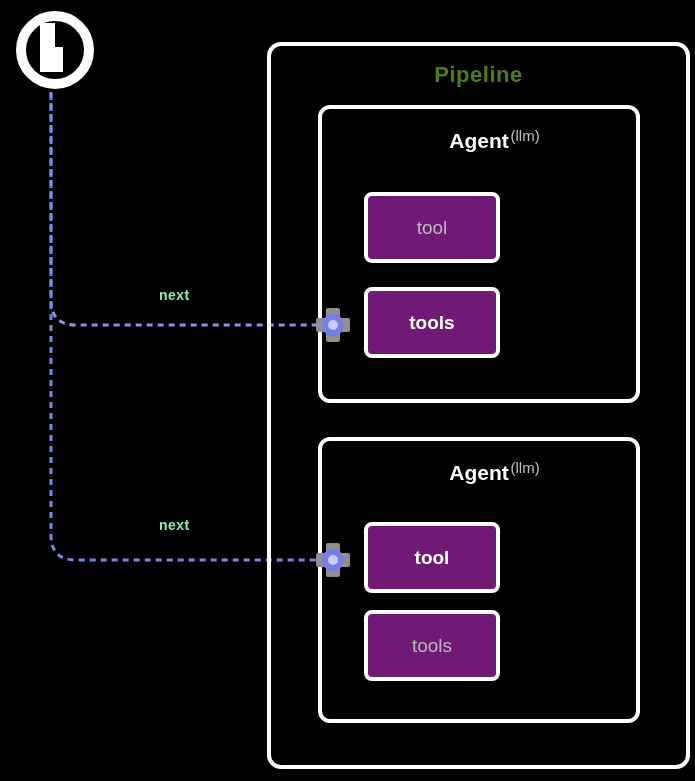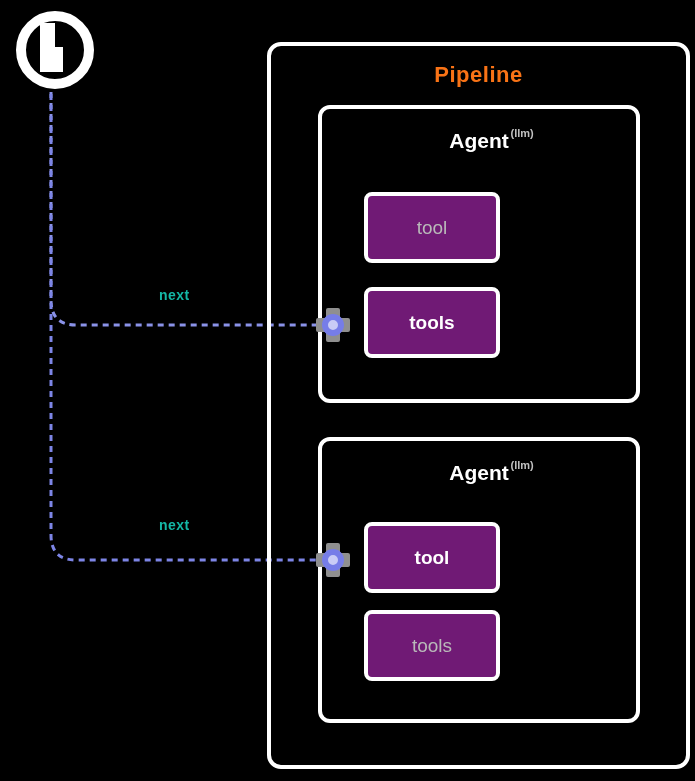--- a/index.html
+++ b/index.html
@@ -9,49 +9,49 @@
   }
   
   .start-node{
     position:absolute;left:16px;top:11px;width:58px;height:58px;
     border:10px solid #ffffff;border-radius:50%;background:#000;
   }
   .trigger-icon{position:absolute;left:14px;top:2px;width:24px;height:50px;}
   
   .edges{position:absolute;left:0;top:0;width:695px;height:781px;}
   .edge-label{
-    position:absolute;color:#14b8a6;font-size:14px;font-weight:bold;
+    position:absolute;color:#86efac;font-size:14px;font-weight:bold;
     line-height:16px;letter-spacing:.5px;
   }
   .edge-label.l1{left:159px;top:287px;}
   .edge-label.l2{left:159px;top:517px;}
   
   .group-node{
     position:absolute;left:267px;top:42px;width:415px;height:719px;
     border:4px solid #ffffff;border-radius:14px;background:transparent;
   }
   .group-title{
     display:block;text-align:center;margin-top:16px;
-    color:#f97316;font-size:22px;font-weight:bold;letter-spacing:.5px;
+    color:#4d7c0f;font-size:22px;font-weight:bold;letter-spacing:.5px;
   }
   
   .agent-card{
     position:absolute;width:314px;border:4px solid #ffffff;border-radius:12px;
     background:#000;
   }
   .agent-card.c1{left:318px;top:105px;height:290px;}
   .agent-card.c2{left:318px;top:437px;height:278px;}
   .card-header{position:relative;text-align:center;margin-top:20px;height:32px;}
   .card-title{
     position:relative;display:inline-block;color:#ffffff;
     font-size:21px;font-weight:bold;
   }
   .card-badge{
     position:absolute;left:103%;top:-2px;color:#c0c0c0;
-    font-size:11px;font-weight:bold;white-space:nowrap;
+    font-size:15px;font-weight:normal;white-space:nowrap;
   }
   
   .sub-box{
     position:absolute;left:42px;width:128px;height:63px;
     border:4px solid #ffffff;border-radius:8px;background:#701a75;
     display:flex;align-items:center;justify-content:center;
   }
   .c1 .sub-box.a{top:83px;}
   .c1 .sub-box.b{top:178px;}
   .c2 .sub-box.a{top:81px;}

